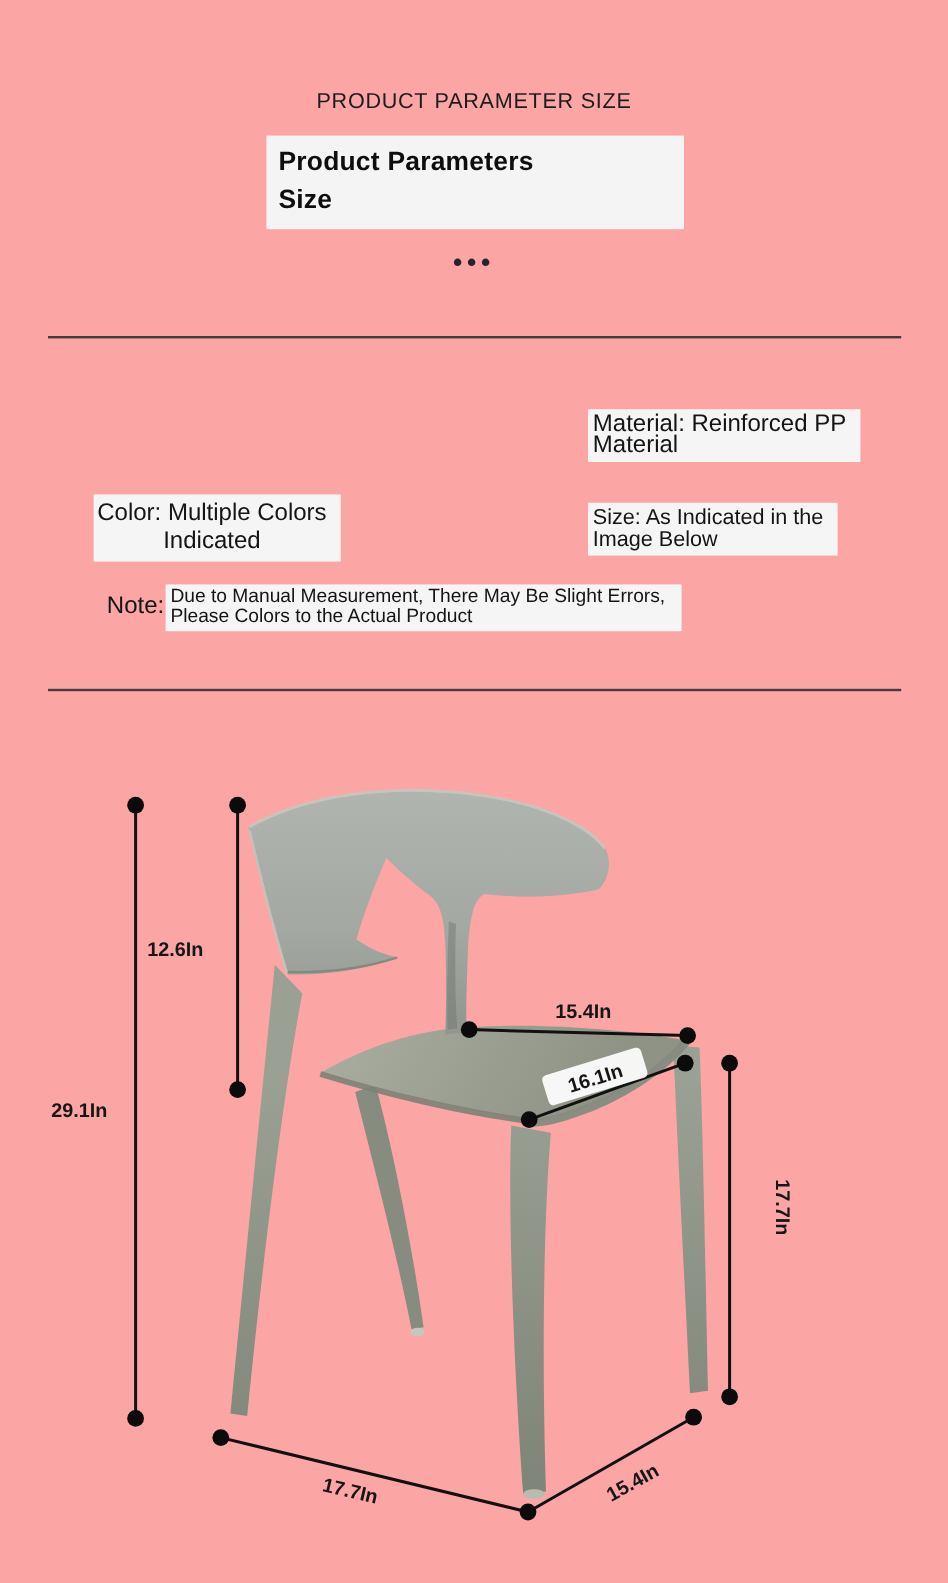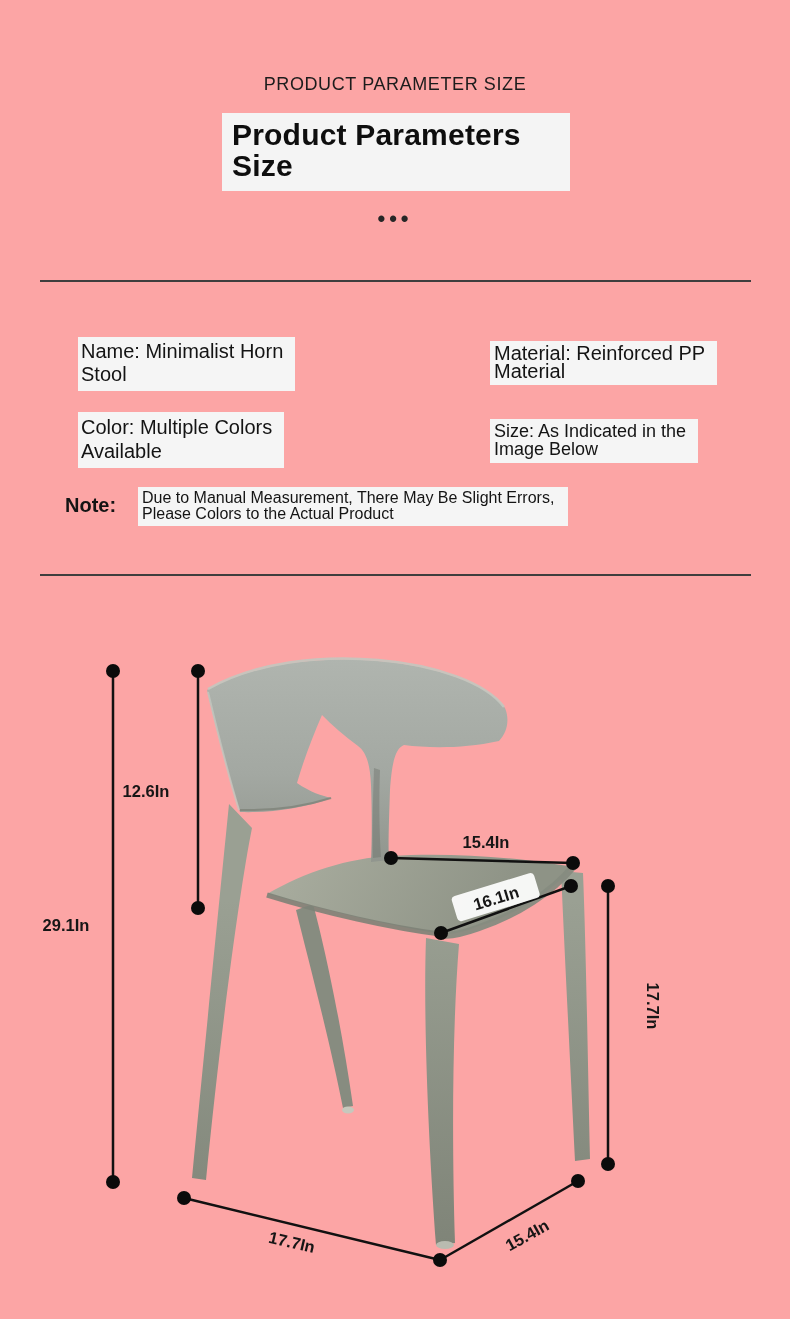--- a/index.html
+++ b/index.html
@@ -3,36 +3,36 @@
 <meta charset="utf-8">
 <style>
   html,body{margin:0;padding:0;background:#fff;}
   .page{position:relative;width:790px;height:1319px;background:#fca5a5;
         font-family:"Liberation Sans",sans-serif;overflow:hidden;}
 
   .eyebrow{position:absolute;top:74px;left:0;width:100%;text-align:center;
            font-size:18px;letter-spacing:.6px;color:#1c1c1c;}
 
   .title-box{position:absolute;left:222px;top:113px;width:348px;height:78px;background:#f4f4f4;}
-  .title{margin:0;padding:6px 0 0 10px;font-size:30px;font-weight:700;line-height:31px;
+  .title{margin:0;padding:6px 0 0 10px;font-size:22px;font-weight:700;line-height:31px;
          color:#0e0e0e;letter-spacing:.2px;}
 
   .dots{position:absolute;top:206px;left:0;width:100%;text-align:center;
         font-size:22px;font-weight:700;letter-spacing:4px;color:#262626;}
 
   .divider{position:absolute;left:40px;width:711px;height:2px;background:#3e3e3e;}
   #divider-top{top:280px;}
   #divider-bottom{top:574px;}
 
   .spec{position:absolute;background:#f5f5f5;color:#141414;}
   #spec-name{left:78px;top:337px;font-size:20px;line-height:23px;padding:3px 12px 5px 3px;}
   #spec-material{left:490px;top:341px;font-size:20px;line-height:18px;padding:3px 12px 5px 4px;}
-  #spec-color{left:78px;top:412px;font-size:20px;line-height:24px;padding:3px 12px 5px 3px;}
+  #spec-color{left:78px;top:412px;font-size:20px;line-height:24px;padding:3px 12px 5px 3px;text-align:center;}
   #spec-size{left:490px;top:419px;font-size:18px;line-height:18px;padding:3px 12px 5px 4px;}
-  #note-label{position:absolute;left:65px;top:494px;font-size:20px;color:#141414;font-weight:bold;}
+  #note-label{position:absolute;left:89px;top:494px;font-size:20px;color:#141414;}
   #note-text{left:138px;top:487px;font-size:16px;line-height:16px;padding:3px 14px 4px 4px;}
 
   .diagram-svg{position:absolute;left:0;top:578px;width:790px;height:741px;}
   .diagram-svg text{font-family:"Liberation Sans",sans-serif;font-weight:700;
                     font-size:16.5px;fill:#161616;}
   .dim-line{stroke:#111111;stroke-width:2.5;}
   .dim-dot{fill:#0b0b0b;}
 </style>
 </head>
 <body>
@@ -42,33 +42,29 @@
   <div class="eyebrow">PRODUCT PARAMETER SIZE</div>
 
   <div class="title-box">
     <h1 class="title"><span>Product Parameters</span><br><span>Size</span></h1>
   </div>
 
   <div class="dots">•••</div>
 
   <div class="divider" id="divider-top"></div>
 
-  <div class="spec" id="spec-name">
-    <div>Name: Minimalist Horn</div>
-    <div>Stool</div>
-  </div>
 
   <div class="spec" id="spec-material">
     <div>Material: Reinforced PP</div>
     <div>Material</div>
   </div>
 
   <div class="spec" id="spec-color">
     <div>Color: Multiple Colors</div>
-    <div>Available</div>
+    <div>Indicated</div>
   </div>
 
   <div class="spec" id="spec-size">
     <div>Size: As Indicated in the</div>
     <div>Image Below</div>
   </div>
 
   <div id="note-label">Note:</div>
   <div class="spec" id="note-text">
     <div>Due to Manual Measurement, There May Be Slight Errors,</div>

